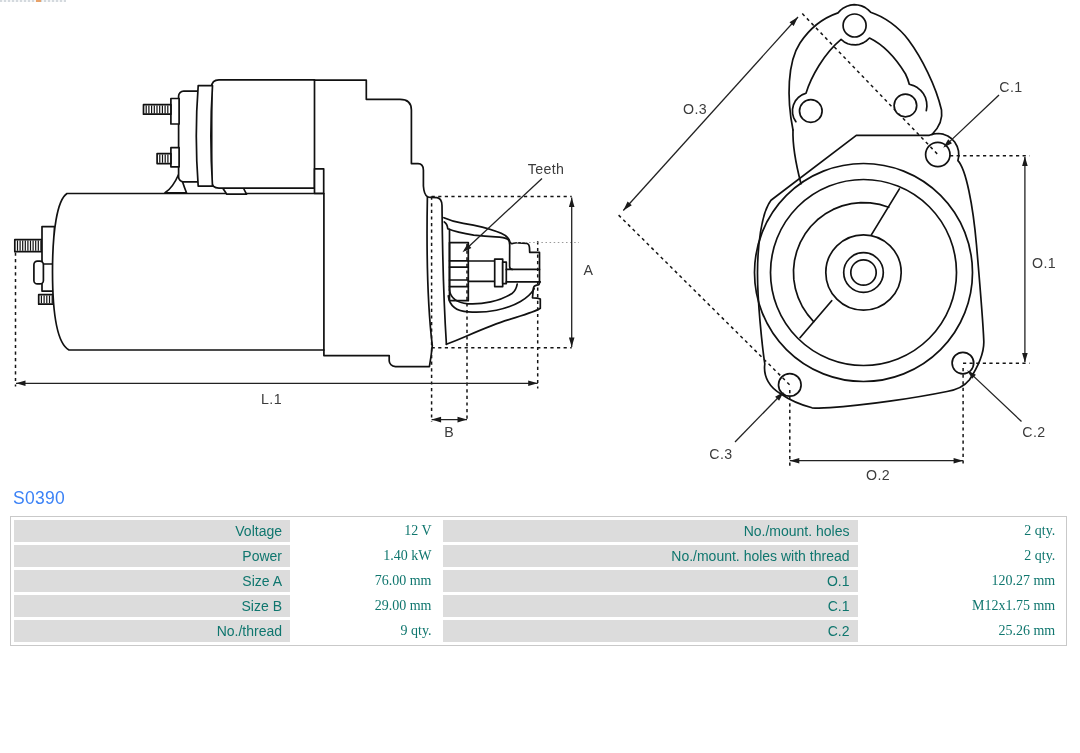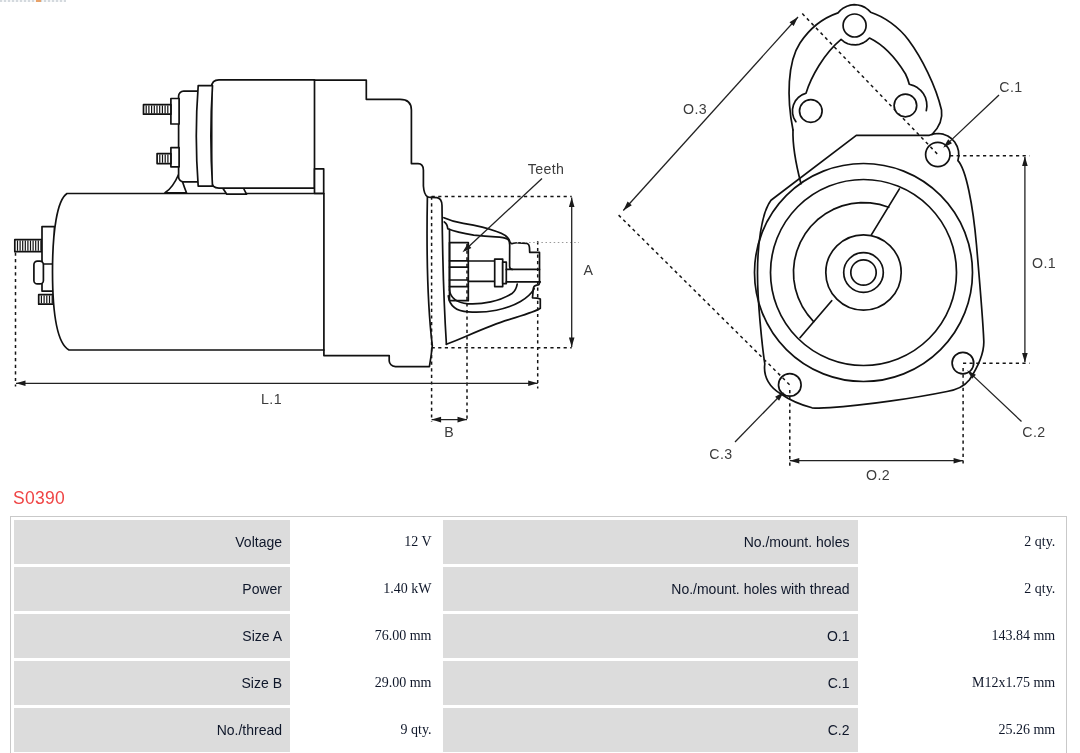--- a/index.html
+++ b/index.html
@@ -3,25 +3,25 @@
 <meta charset="utf-8">
 <style>
   * { margin:0; padding:0; box-sizing:border-box; }
   html,body { background:#fff; }
   body { font-family:"Liberation Sans", sans-serif; }
   #page { position:relative; width:1080px; height:753px; background:#fff; overflow:hidden; }
   #artifact { position:absolute; left:0; top:0; width:66px; height:2px;
     background:repeating-linear-gradient(90deg,#b7c0c8 0 2px,#eef1f3 2px 4px); opacity:.6; }
   #artifact-orange { position:absolute; left:36px; top:0; width:5px; height:2px; background:#e8a268; }
   #drawing { position:absolute; left:0; top:0; }
-  .part-no { position:absolute; left:13px; top:488px; font-size:17.5px; letter-spacing:.3px; color:#ef4444; }
+  .part-no { position:absolute; left:13px; top:488px; font-size:17.5px; letter-spacing:.3px; color:#3b82f6; }
   table.specs { position:absolute; left:10px; top:516px; width:1055px;
     border-collapse:separate; border-spacing:3.4px; border:1px solid #c9c9c9;
     table-layout:fixed; }
-  table.specs td { height:44px; font-size:14px; color:#0f172a;
+  table.specs td { height:22px; font-size:14px; color:#0f766e;
     text-align:right; padding:0 8px 0 4px; vertical-align:middle; white-space:nowrap; overflow:hidden; }
   td.lab { background:#dcdcdc; }
   td.val { background:#ffffff;font-family:Liberation Serif, serif; }
   svg text { font-family:"Liberation Sans", sans-serif; font-size:14.2px; fill:#3c3c3c; letter-spacing:.4px; }
   .ln  { stroke:#111; stroke-width:1.7; fill:none; stroke-linecap:round; stroke-linejoin:round; }
   .lnw { stroke:#111; stroke-width:1.7; fill:#fff; stroke-linejoin:round; }
   .thin { stroke:#111; stroke-width:1.2; fill:none; }
   .dash { stroke:#151515; stroke-width:1.5; fill:none; stroke-dasharray:3.2 3.4; }
   .dim  { stroke:#222; stroke-width:1.3; fill:none; }
   .cl   { stroke:#9a9a9a; stroke-width:1; fill:none; stroke-dasharray:1.5 2.6; }
@@ -181,21 +181,21 @@
       <tr>
         <td class="lab">Power</td>
         <td class="val">1.40 kW</td>
         <td class="lab">No./mount. holes with thread</td>
         <td class="val">2 qty.</td>
       </tr>
       <tr>
         <td class="lab">Size A</td>
         <td class="val">76.00 mm</td>
         <td class="lab">O.1</td>
-        <td class="val">143.84 mm</td>
+        <td class="val">120.27 mm</td>
       </tr>
       <tr>
         <td class="lab">Size B</td>
         <td class="val">29.00 mm</td>
         <td class="lab">C.1</td>
         <td class="val">M12x1.75 mm</td>
       </tr>
       <tr>
         <td class="lab">No./thread</td>
         <td class="val">9 qty.</td>

